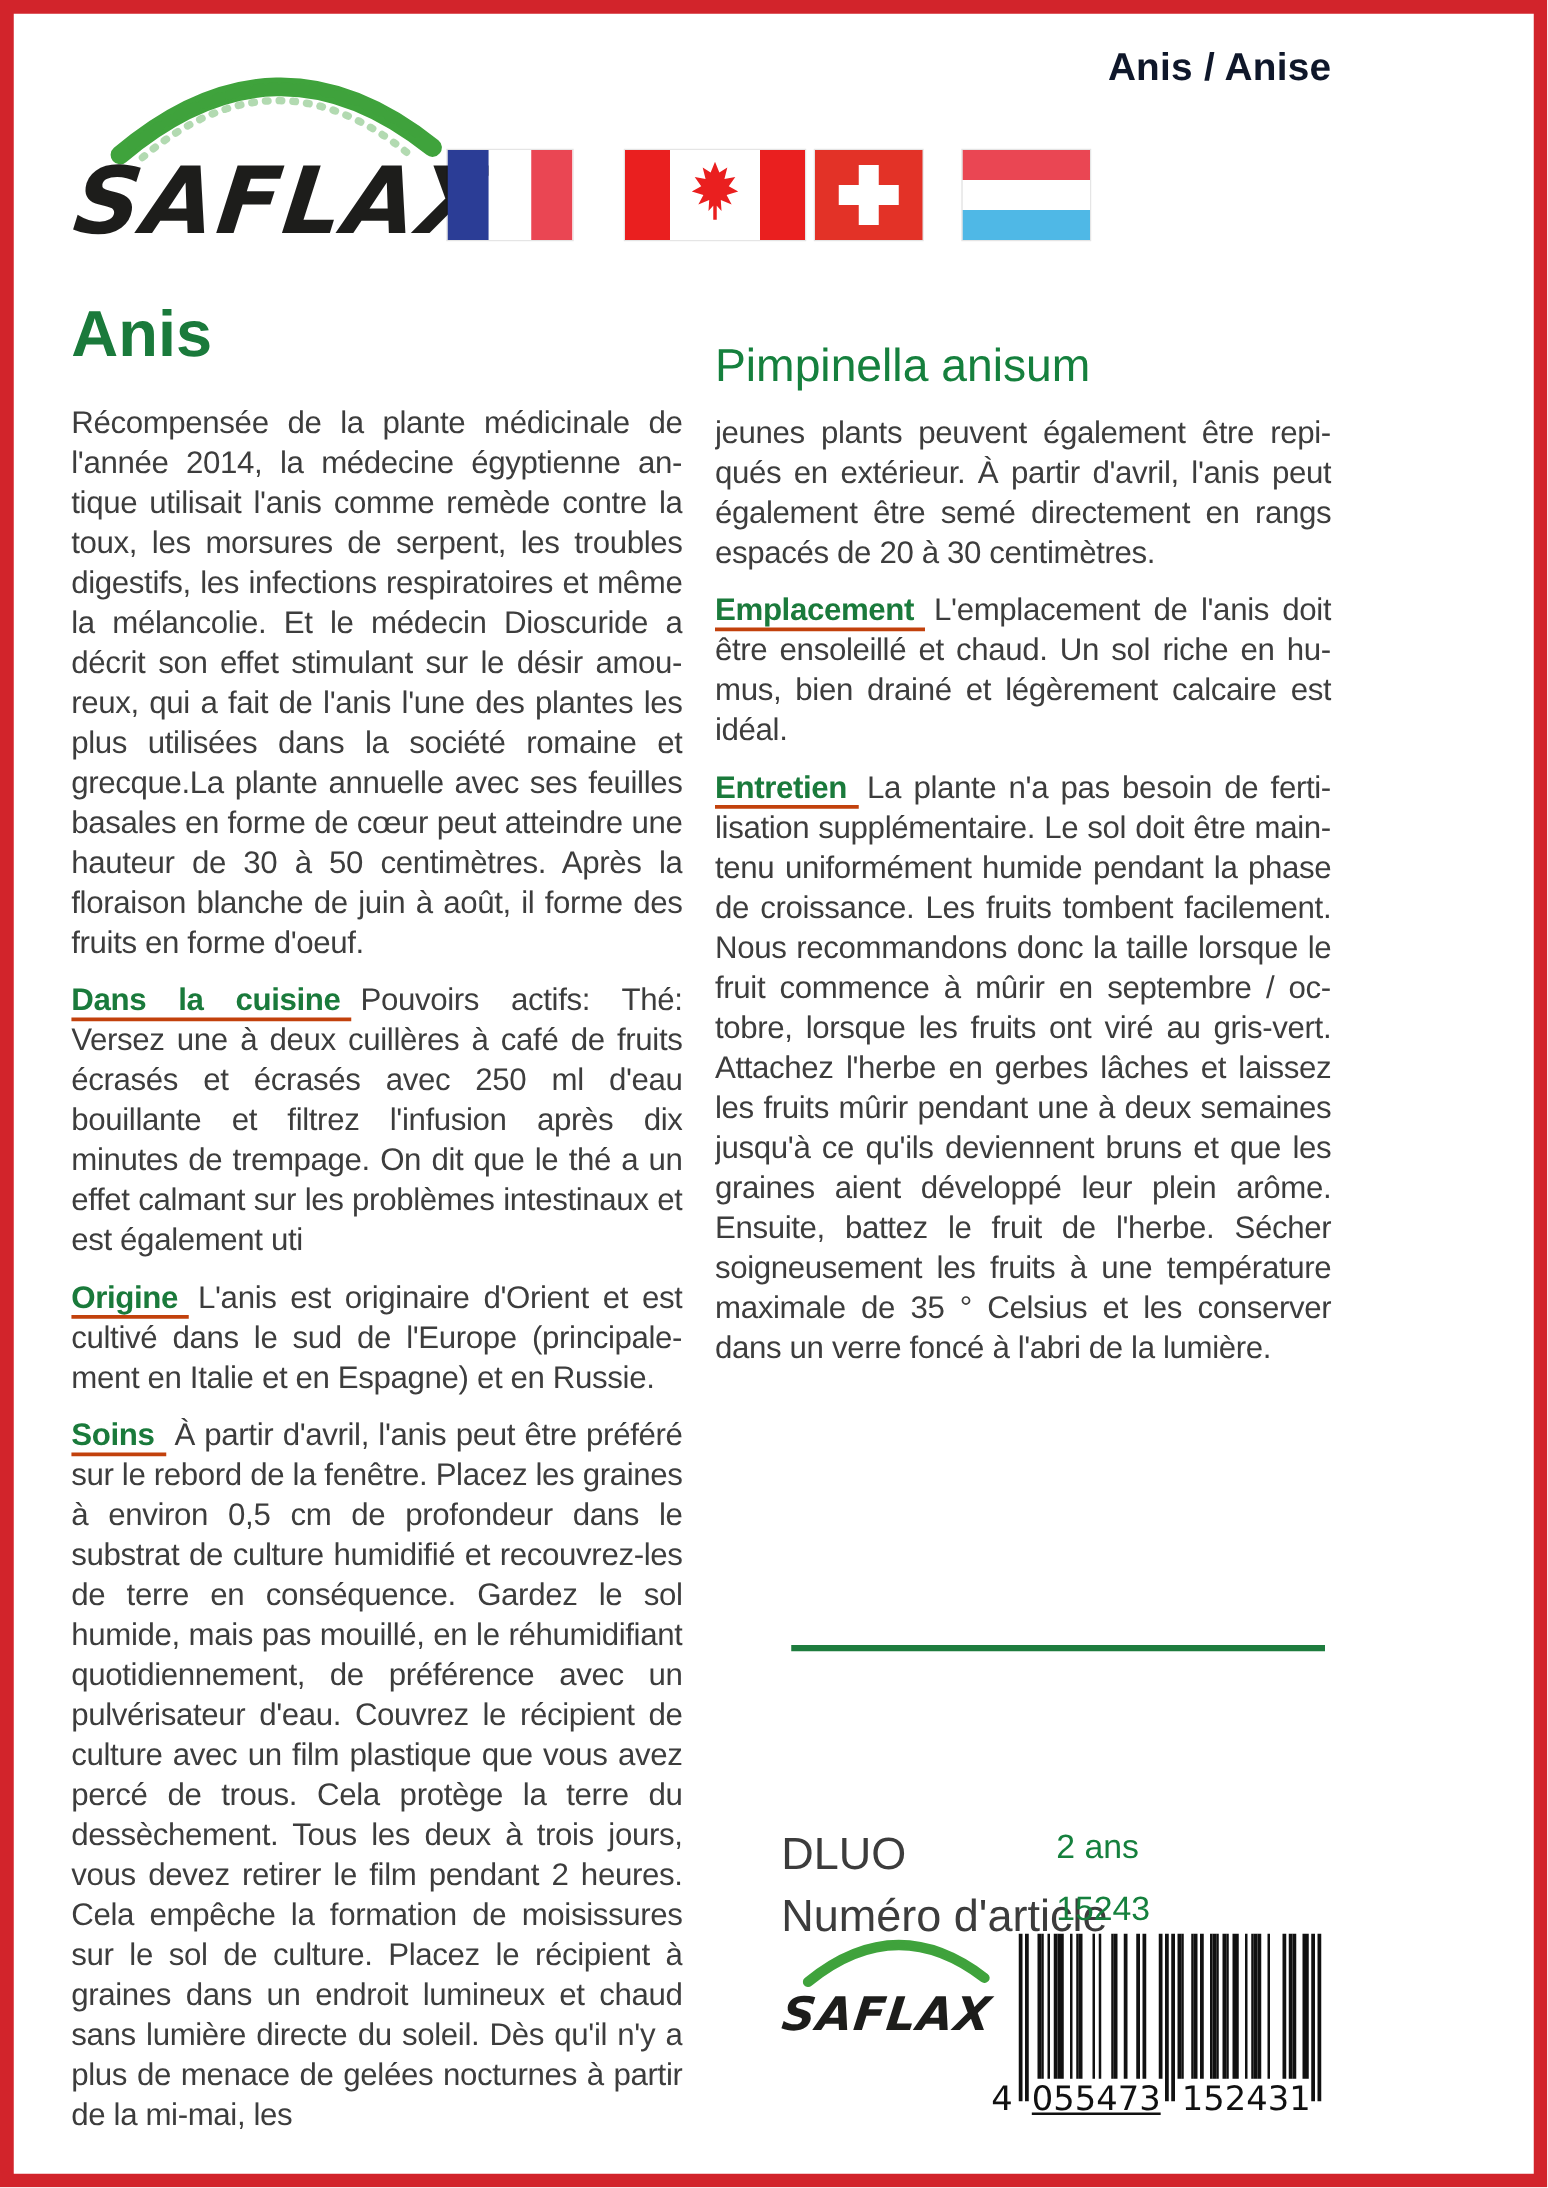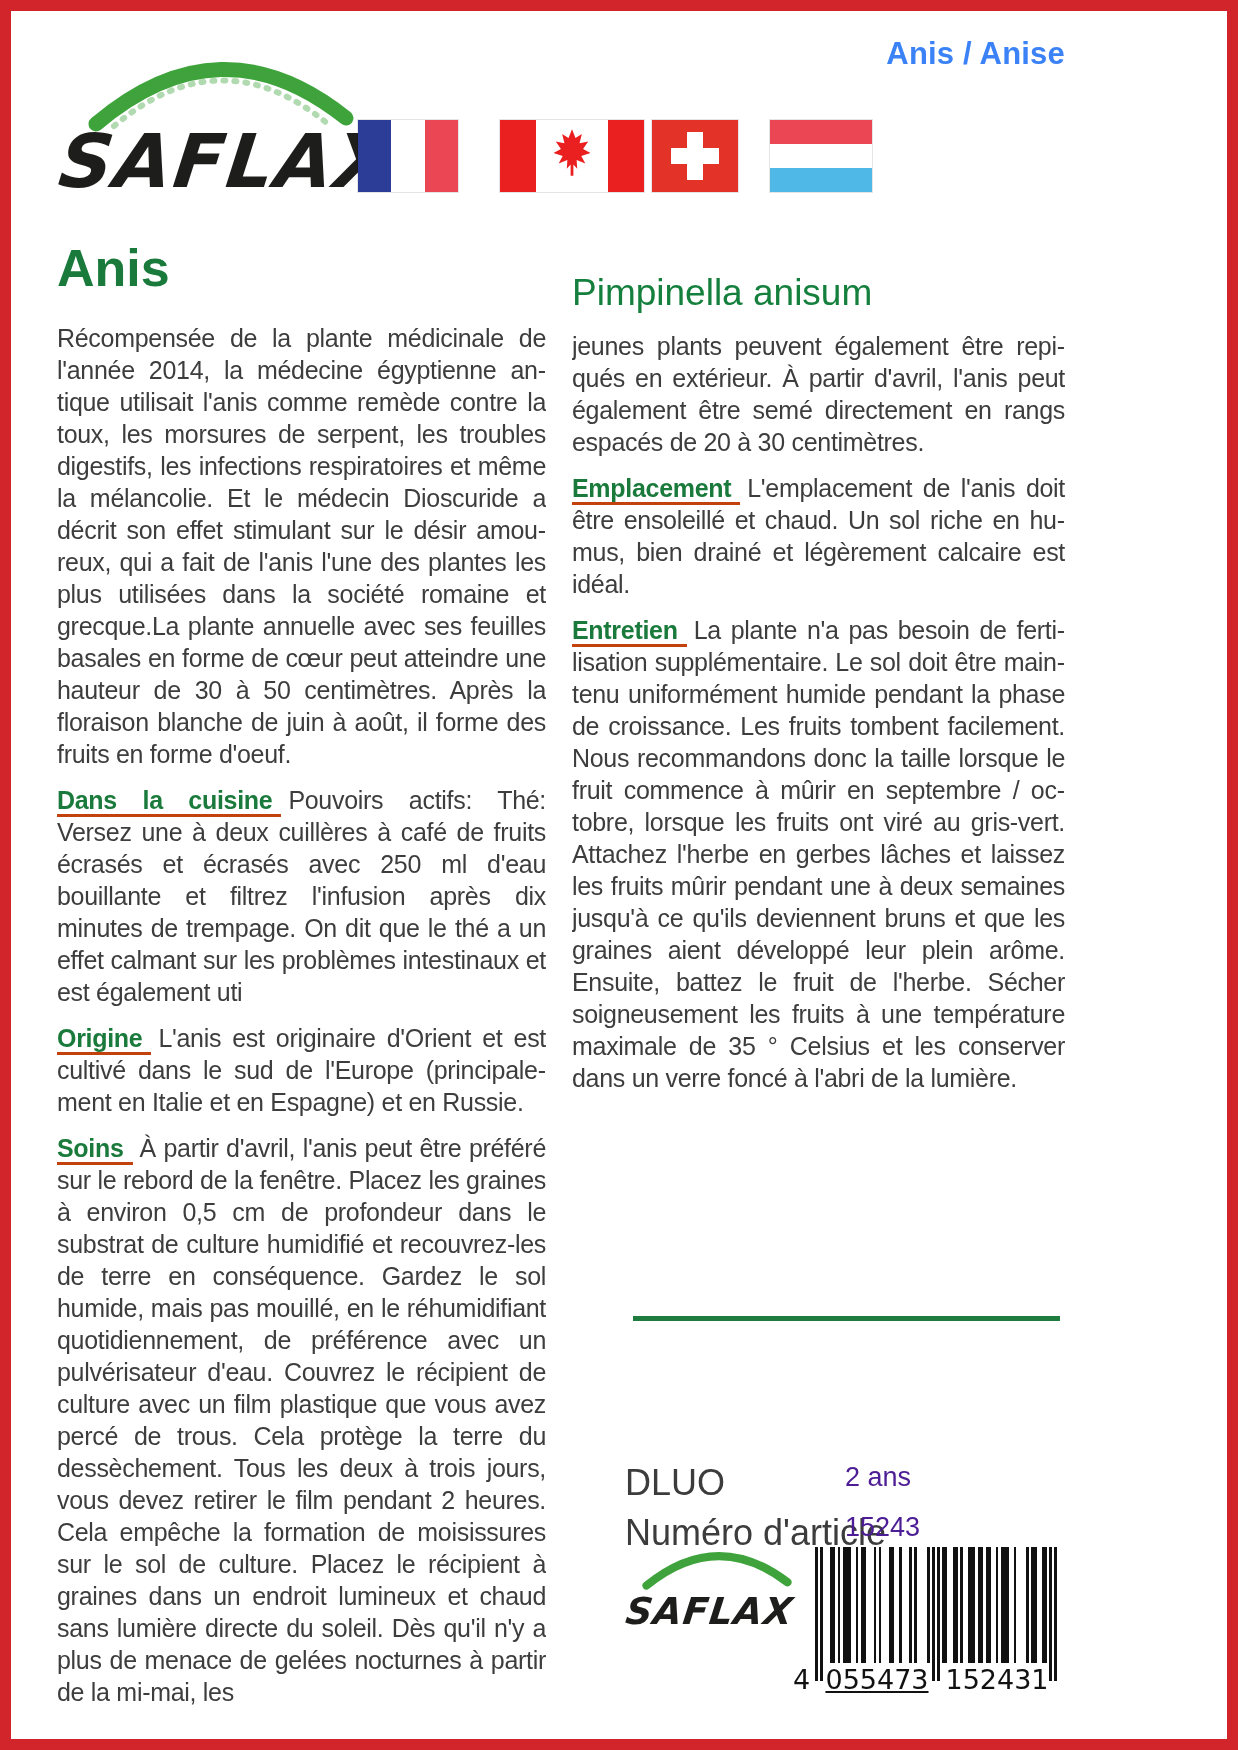--- a/index.html
+++ b/index.html
@@ -34,21 +34,21 @@
   .flag-ca .b2 { width:50%; position:relative; }
   .flag-ca svg { position:absolute; left:50%; top:50%; width:58px; height:58px; transform:translate(-50%,-50%); }
   .flag-ch { left:652px; width:86px; background:#e33227; position:relative; }
   .flag-ch .cv { position:absolute; left:50%; top:50%; width:16px; height:48px; background:#fff; transform:translate(-50%,-50%); }
   .flag-ch .ch { position:absolute; left:50%; top:50%; width:48px; height:16px; background:#fff; transform:translate(-50%,-50%); }
   .flag-lu { left:770px; width:102px; flex-direction:column; }
   .flag-lu .b1 { height:33.3%; background:#ea4653; } .flag-lu .b2 { height:33.4%; background:#ffffff; } .flag-lu .b3 { height:33.3%; background:#4fb8e6; }
 
   .variety-label {
     position:absolute; left:640px; top:36px; width:425px;
-    text-align:right; font-size:31px; font-weight:bold; color:#3b82f6;
+    text-align:right; font-size:31px; font-weight:bold; color:#0f172a;
     letter-spacing:0.2px;
   }
 
   
   .page-title {
     position:absolute; left:57px; top:238px;
     font-size:52px; font-weight:bold; color:#1a7a3b;
   }
   .latin-name {
     position:absolute; left:572px; top:272px; width:493px;
@@ -62,21 +62,21 @@
   .para { margin-bottom:14px; }
   .sect {
     color:#1a7a3b; font-weight:bold;
     border-bottom:3px solid #c2410c;
     padding-right:9px; margin-right:7px;
   }
 
   
   .divider-rule { position:absolute; left:633px; top:1316px; width:427px; height:5px; background:#1e7c3e; }
   .foot-label { position:absolute; left:625px; font-size:36px; color:#3c3c3c; }
-  .foot-value { position:absolute; left:845px; font-size:27px; color:#4c1d95; }
+  .foot-value { position:absolute; left:845px; font-size:27px; color:#15803d; }
   .row1 { top:1462px; } .row2 { top:1512px; }
 
   .logo-small { position:absolute; left:622px; top:1538px; width:180px; height:120px; }
   .logo-small .logo-arc { left:20px; top:0; width:150px; height:54px; }
   .logo-small .wordmark { left:4px; top:52px; font-size:37px; letter-spacing:1px; }
 
   .barcode { position:absolute; left:793px; top:1547px; width:270px; height:148px; }
   .bc-bars { position:absolute; left:22px; top:0; display:flex; align-items:flex-start; }
   .bc-mod { width:2.56px; height:116px; flex:none; }
   .bc-mod.on { background:#111111; }

